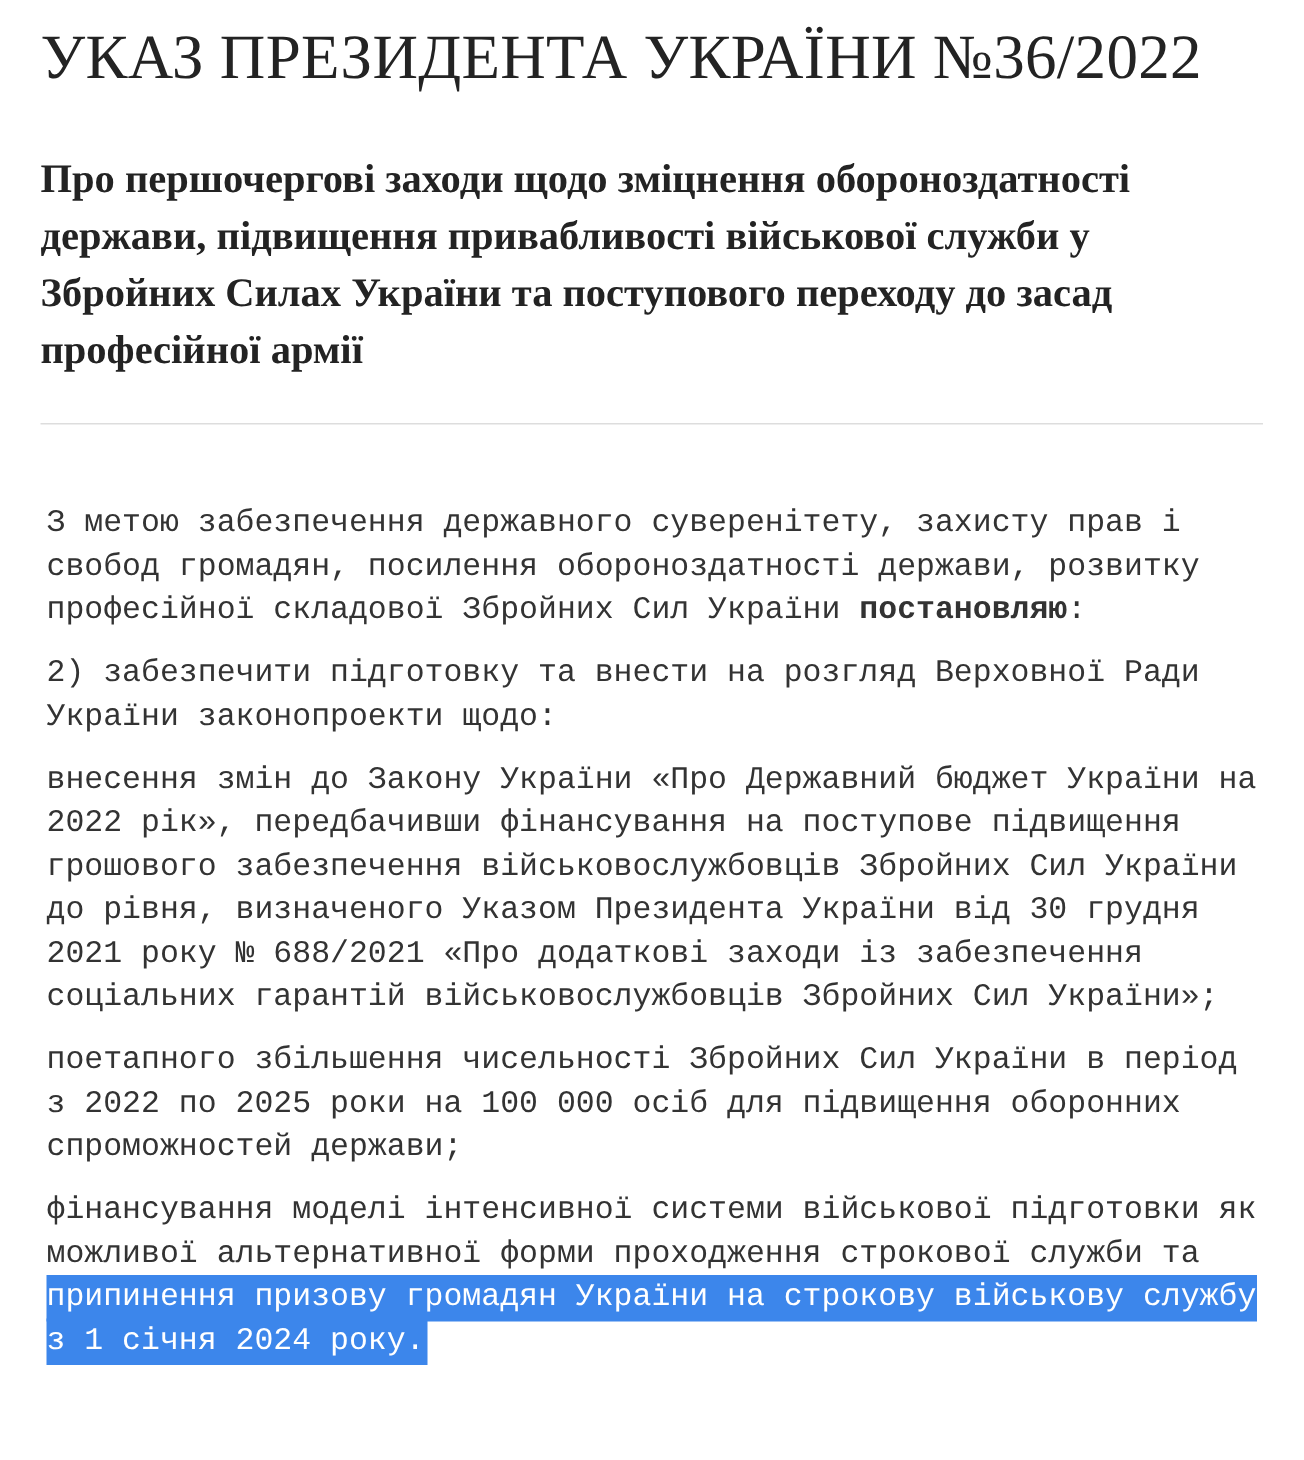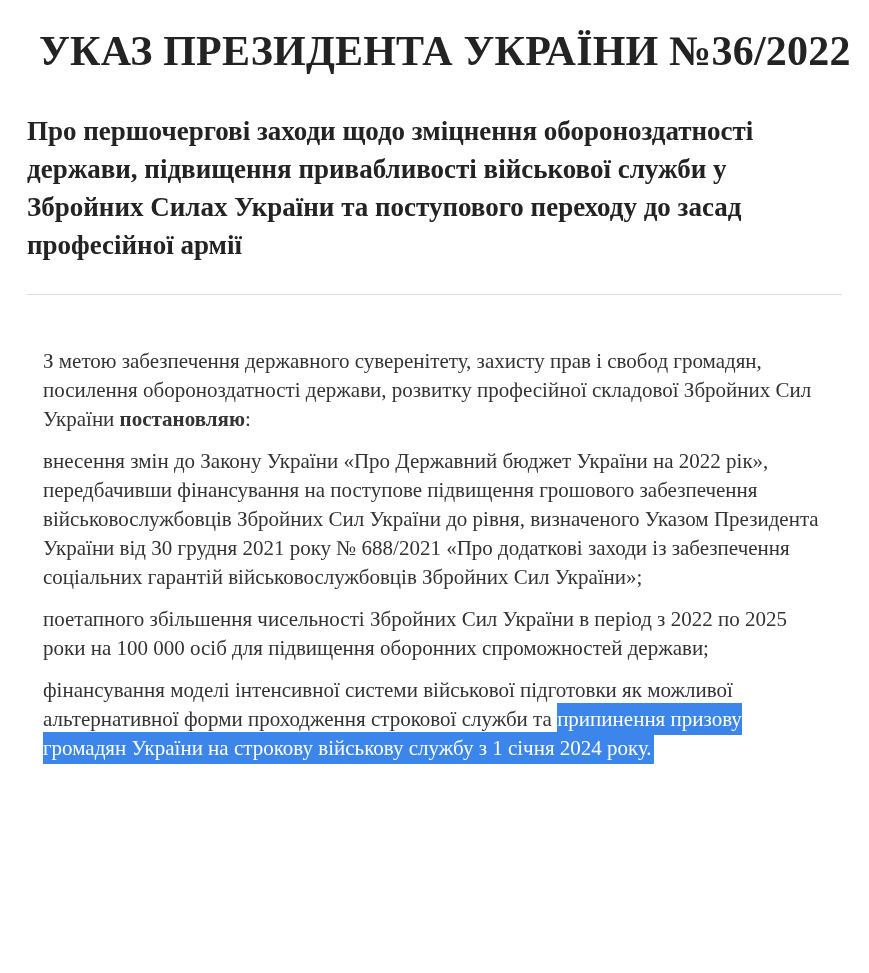--- a/index.html
+++ b/index.html
@@ -19,23 +19,23 @@
     font-family: "Liberation Serif", "DejaVu Serif", serif;
     color: var(--text);
     overflow: hidden;
   }
   .page {
     padding: 14px 27px 0 27px;
     width: 869px;
     height: 973px;
   }
   .doc-title {
-    margin: 12px;
+    margin: 0;
     font-size: 42px;
-    font-weight: 700;
+    font-weight: 400;
     line-height: 1.2;
     color: var(--heading);
     letter-spacing: 0.2px;
     white-space: nowrap;
   }
   .doc-subtitle {
     margin: 36px 0 0 0;
     font-size: 27px;
     font-weight: 700;
     line-height: 38px;
@@ -45,23 +45,24 @@
   hr.divider {
     border: none;
     border-top: 1px solid var(--divider);
     margin: 30px 0 0 0;
     width: 815px;
   }
   .doc-body { margin-top: 52px; }
   .doc-body p {
     font-size: 21px;
     line-height: 29px;
-    margin: 13px 16px;
+    margin: 13px 4px;
     max-width: 815px;
     color: var(--text);
+    font-family: Liberation Mono, monospace;
   }
   .doc-body p:first-child { margin-top: 0; }
   .doc-body strong { font-weight: 700; }
   mark.selection {
     background: var(--highlight-bg);
     color: var(--highlight-text);
     padding: 4px 2px 4px 0;
   }
 </style>
 </head>
@@ -74,20 +75,21 @@
   <h2 class="doc-subtitle">Про першочергові заходи щодо зміцнення обороноздатності держави, підвищення привабливості військової служби у Збройних Силах України та поступового переходу до засад професійної армії</h2>
 
   <hr class="divider">
 
   <div class="doc-body">
 
     <p><span>З метою забезпечення державного суверенітету, захисту прав і свобод громадян, посилення обороноздатності держави, розвитку професійної складової Збройних Сил України </span><strong>постановляю</strong><span>:</span></p>
 
 
 
+    <p>2) забезпечити підготовку та внести на розгляд Верховної Ради України законопроекти щодо:</p>
 
     <p>внесення змін до Закону України «Про Державний бюджет України на 2022 рік», передбачивши фінансування на поступове підвищення грошового забезпечення військовослужбовців Збройних Сил України до рівня, визначеного Указом Президента України від 30 грудня 2021 року № 688/2021 «Про додаткові заходи із забезпечення соціальних гарантій військовослужбовців Збройних Сил України»;</p>
 
     <p>поетапного збільшення чисельності Збройних Сил України в період з 2022 по 2025 роки на 100 000 осіб для підвищення оборонних спроможностей держави;</p>
 
     <p><span>фінансування моделі інтенсивної системи військової підготовки як можливої альтернативної форми проходження строкової служби та </span><mark class="selection">припинення призову громадян України на строкову військову службу з 1 січня 2024 року.</mark></p>
 
   </div>
 </div>
 

